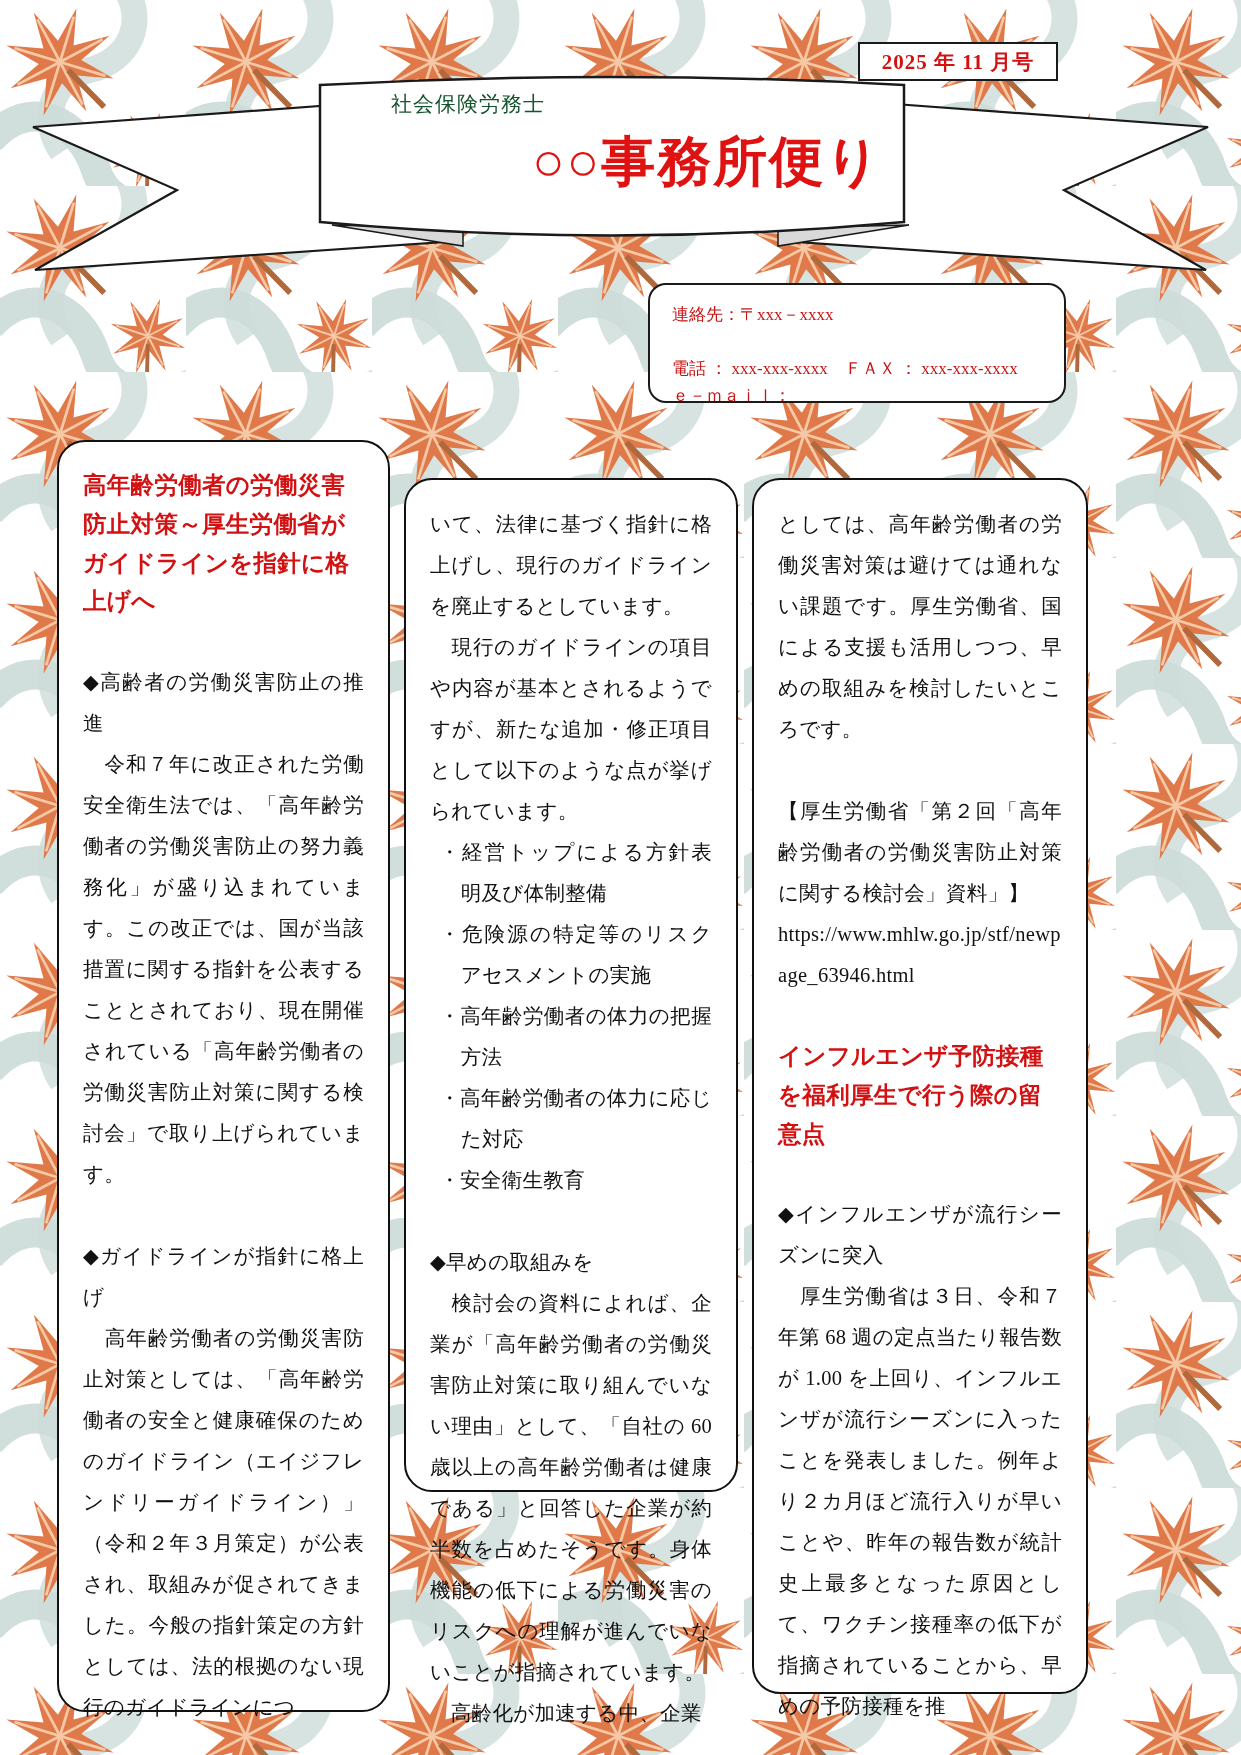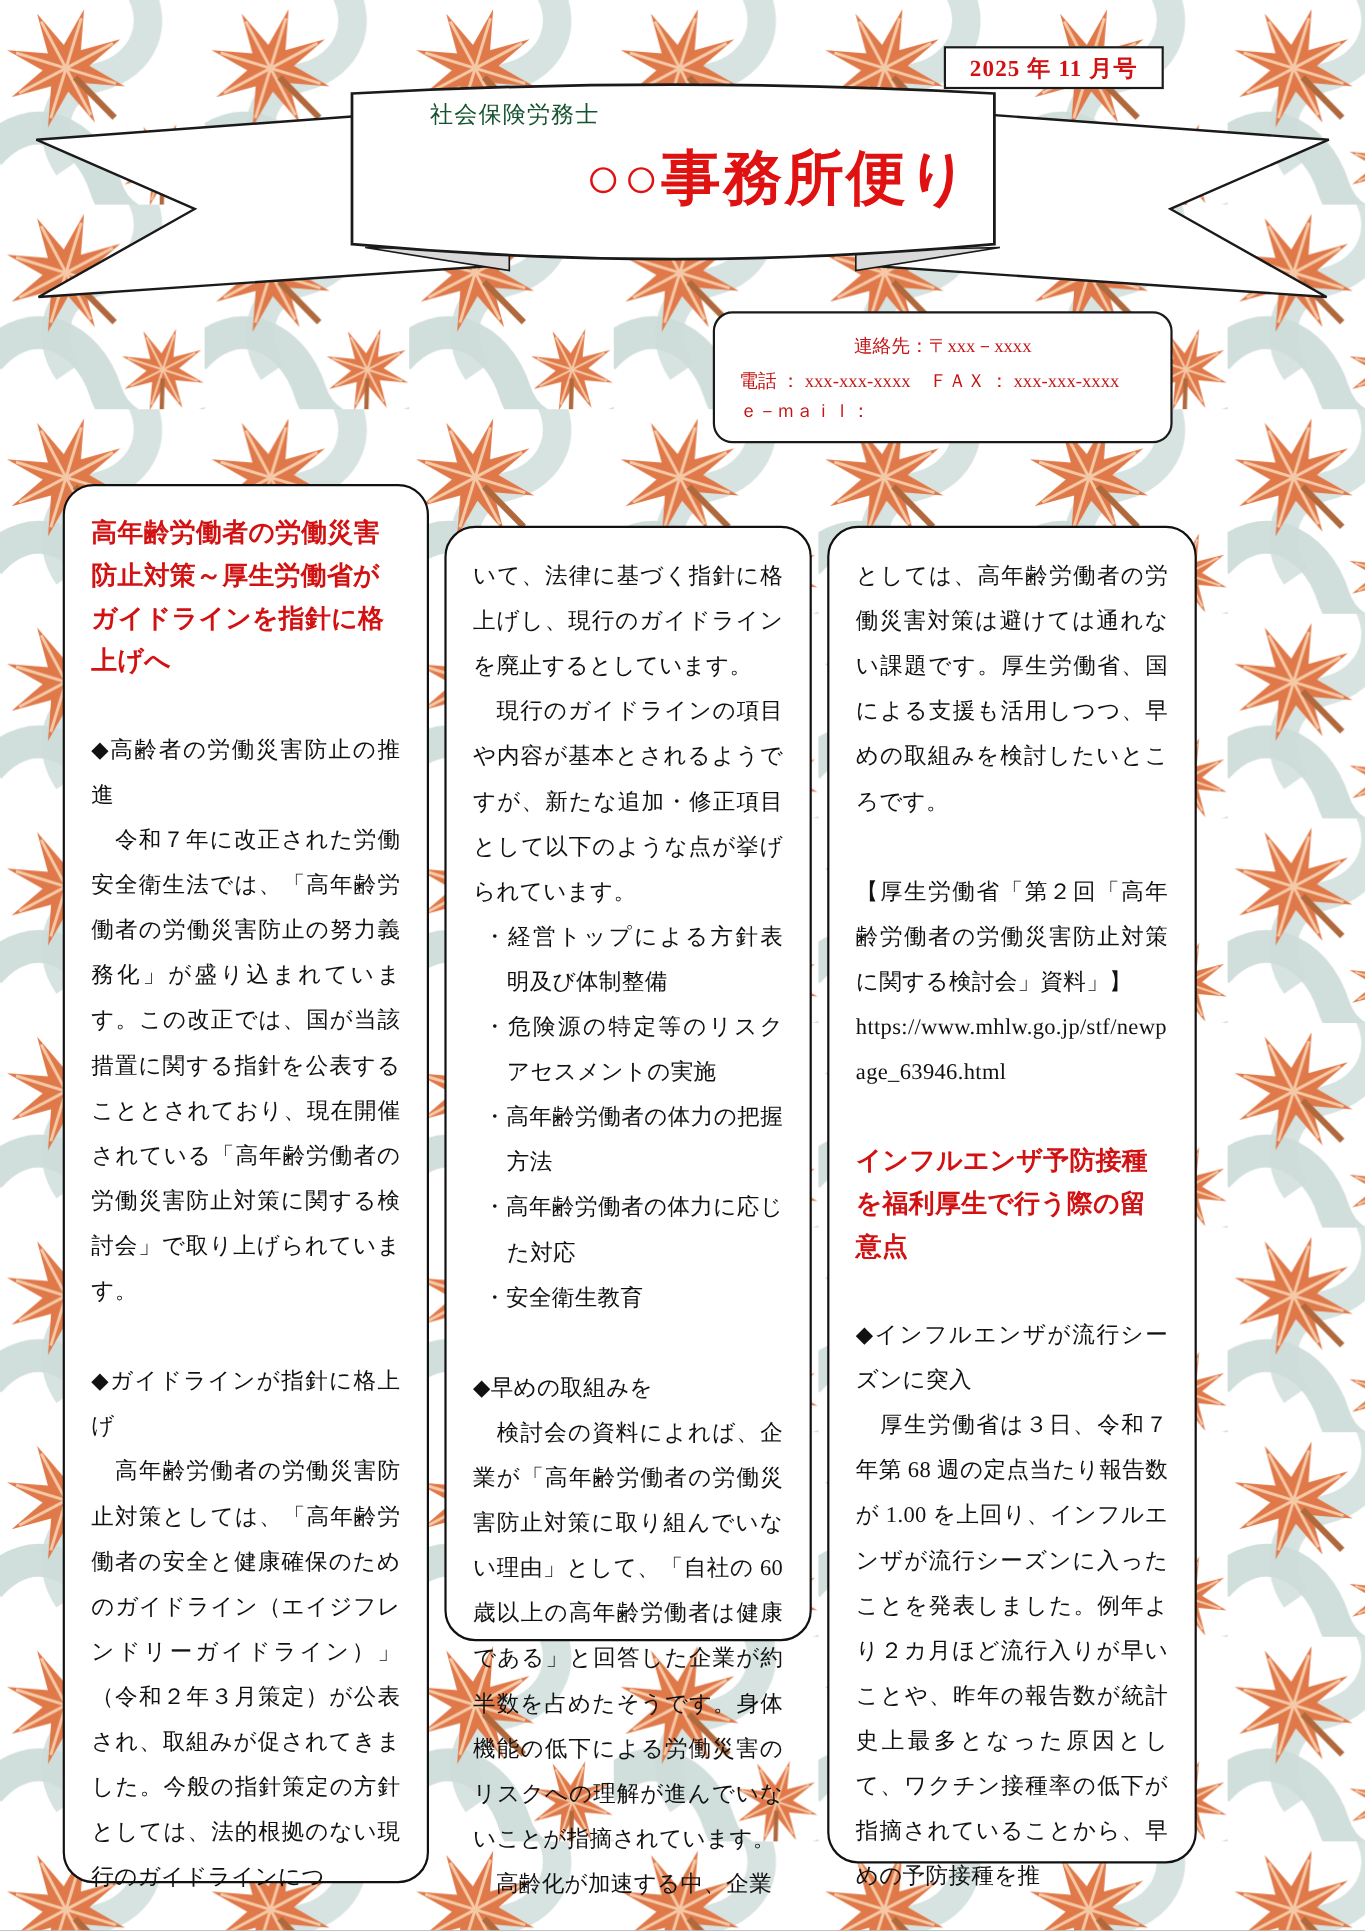--- a/index.html
+++ b/index.html
@@ -28,21 +28,21 @@
   .banner-title{
     position:absolute; left:500px; top:126px; z-index:5;
     color:#e01111; font-size:54px; font-weight:bold; letter-spacing:2px;margin-left:32px;
   }
   
   .contact-box{
     position:absolute; left:648px; top:283px; width:418px; height:120px;
     background:#ffffff; border:2px solid #1a1a1a; border-radius:18px; z-index:3;
     padding:17px 22px; color:#c41414; font-size:17px; line-height:1.55;
   }
-  .contact-line1{ margin-bottom:6px;text-align:center; }
+  .contact-line1{ margin-bottom:28px; }
   
   .col{
     position:absolute; background:#ffffff; border:2.5px solid #111;
     border-radius:28px; z-index:3; padding:24px 24px;
     font-size:20.5px; line-height:2.0; color:#111;
     text-align:justify; letter-spacing:0.3px;
   }
   #col1{ left:57px;  top:440px; width:333px; height:1272px; }
   #col2{ left:404px; top:478px; width:334px; height:1014px; }
   #col3{ left:752px; top:478px; width:336px; height:1216px; }

